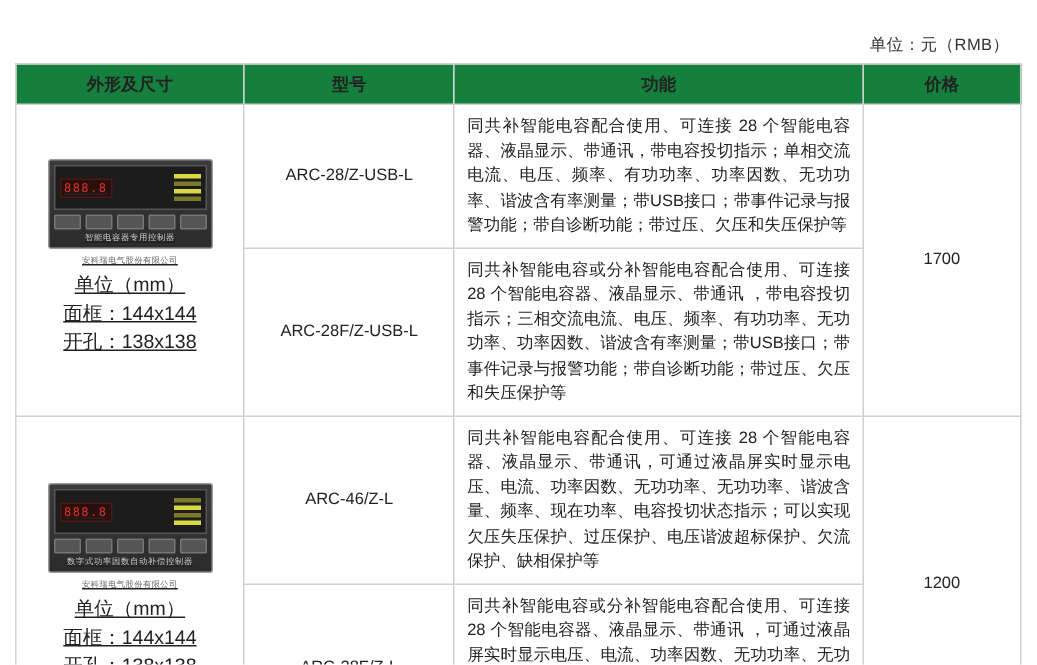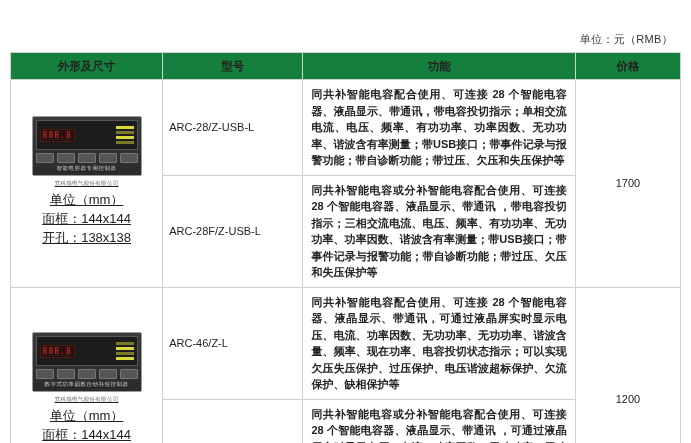--- a/index.html
+++ b/index.html
@@ -13,21 +13,20 @@
     font-family: "Liberation Sans", sans-serif;
     color: #222;
     font-size: 11px;
   }
   .page {
     position: relative;
     width: 691px;
     height: 374px;
     box-sizing: border-box;
     padding: 16px 10px;
-    margin-top: 10px;
   }
   .unit-line {
     text-align: right;
     font-size: 11px;
     color: #333;
     padding: 6px 8px 5px 0;
     letter-spacing: 0.3px;
   }
   table.spec {
     border-collapse: collapse;
@@ -51,32 +50,32 @@
   .col-model { width: 140px; }
   .col-func { width: 272px; }
   .col-price { width: 105px; }
 
   td.img-cell {
     text-align: center;
     padding: 6px 4px 8px 4px;
     text-decoration: underline;
   }
   td.model-cell {
+    text-align: center;
     font-size: 11px;
     padding: 4px 6px;
     color: #222;
   }
   td.func-cell {
     text-align: justify;
     text-justify: inter-ideograph;
     font-size: 11px;
     line-height: 1.5;
     padding: 6px 8px;
     color: #222;
-    font-weight: bold;
   }
   td.price-cell {
     text-align: center;
     font-size: 11px;
     color: #222;
   }
 
   
   .device {
     width: 110px;

